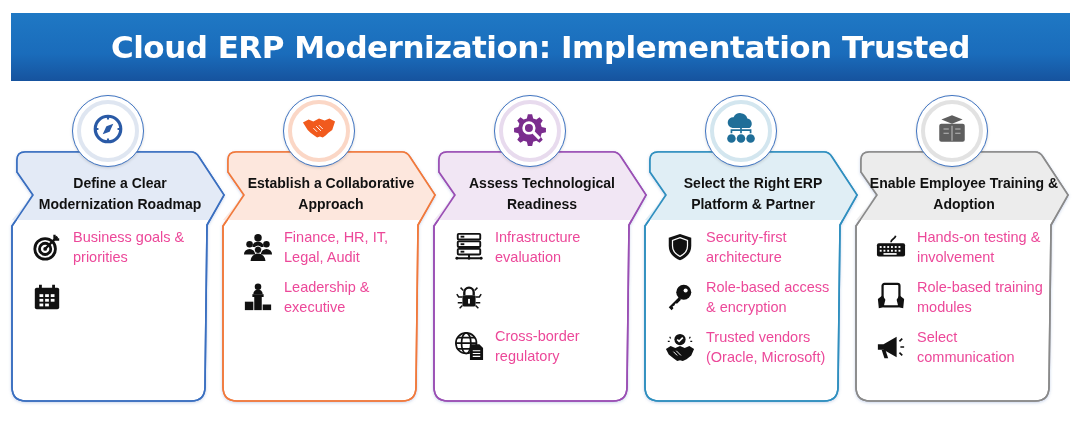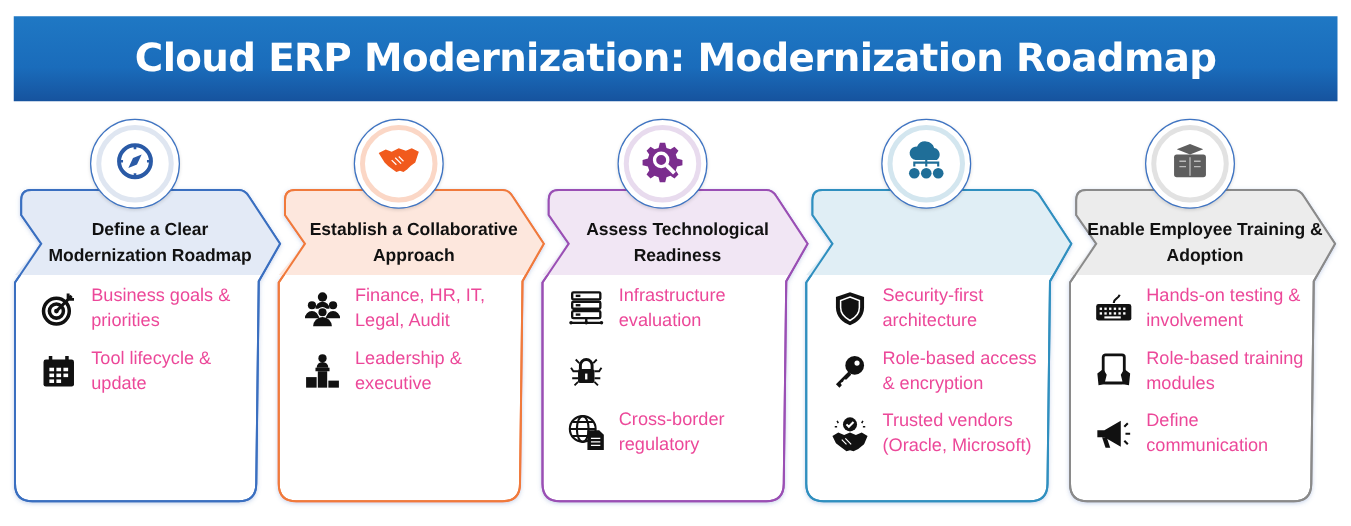--- a/index.html
+++ b/index.html
@@ -40,21 +40,21 @@
   .items { position: absolute; top: 133px; left: 18px; width: 180px; }
   .item { display: flex; align-items: flex-start; margin-bottom: 11px; }
   .item .ic { width: 36px; height: 38px; flex: 0 0 36px; display: flex; align-items: center; justify-content: center; margin-right: 8px; }
   .item .ic svg { width: 30px; height: 30px; }
   .item .txt { font-size: 14.5px; line-height: 19.5px; color: #ec4899; }
 </style>
 </head>
 <body>
 
 <div class="title-bar">
-  <h1>Cloud ERP Modernization: Modernization Roadmap</h1>
+  <h1>Cloud ERP Modernization: Implementation Trusted</h1>
 </div>
 
 <div class="step" style="left:11px;">
     <svg class="shape" width="216" height="310" viewBox="0 0 216 310">
     <defs>
         <filter id="sh0" x="-10%" y="-10%" width="120%" height="120%">
           <feDropShadow dx="0" dy="1" stdDeviation="1.5" flood-color="#5a7cc0" flood-opacity="0.35"></feDropShadow>
         </filter>
       </defs>
     <path d="M6 65 Q6 57 14 57
@@ -106,21 +106,20 @@
               <rect x="14" y="13" width="4" height="3"></rect>
               <rect x="20" y="13" width="4" height="3"></rect>
               <rect x="8" y="18" width="4" height="3"></rect>
               <rect x="14" y="18" width="4" height="3"></rect>
               <rect x="20" y="18" width="4" height="3"></rect>
               <rect x="8" y="23" width="4" height="3"></rect>
               <rect x="14" y="23" width="4" height="3"></rect>
             </g>
           </svg>
         </span>
-        <span class="txt">Tool lifecycle &amp; update</span>
       </div>
     </div>
   </div>
 <div class="step" style="left:222px;">
     <svg class="shape" width="216" height="310" viewBox="0 0 216 310">
     <defs>
         <filter id="sh1" x="-10%" y="-10%" width="120%" height="120%">
           <feDropShadow dx="0" dy="1" stdDeviation="1.5" flood-color="#5a7cc0" flood-opacity="0.35"></feDropShadow>
         </filter>
       </defs>
@@ -296,20 +295,21 @@
       <div class="ring">
         <span><svg viewBox="0 0 32 32">
             <path d="M8 15a5 5 0 0 1 1-10 7 7 0 0 1 13 1 5 5 0 0 1 2 9z" fill="#1f6e98"></path>
             <path d="M16 15v5M16 17H7v3M16 17h9v3" stroke="#1f6e98" stroke-width="1.6" fill="none"></path>
             <circle cx="7" cy="25" r="4" fill="#1f6e98"></circle>
             <circle cx="16" cy="25" r="4" fill="#1f6e98"></circle>
             <circle cx="25" cy="25" r="4" fill="#1f6e98"></circle>
           </svg></span>
       </div>
     </div>
+    <div class="step-title">Select the Right ERP Platform &amp; Partner</div>
     <div class="items">
       <div class="item">
         <span class="ic">
           <svg viewBox="0 0 32 32">
             <path d="M16 2l12 4v9c0 8-6 13-12 15C10 28 4 23 4 15V6z" fill="#111111"></path>
             <path d="M16 6l8 3v6c0 6-4 9-8 11-4-2-8-5-8-11V9z" fill="none" stroke="#fff" stroke-width="1.3"></path>
           </svg>
         </span>
         <span class="txt">Security-first architecture</span>
       </div>
@@ -406,16 +406,16 @@
         <span class="txt">Role-based training modules</span>
       </div>
       <div class="item">
         <span class="ic">
           <svg viewBox="0 0 32 32">
             <path d="M2 13h6l14-8v22L8 19H2z" fill="#111111"></path>
             <path d="M6 19l3 9h4l-3-9" fill="#111111"></path>
             <path d="M25 10l3-3M26 16h4M25 22l3 3" stroke="#111111" stroke-width="1.8"></path>
           </svg>
         </span>
-        <span class="txt">Define communication</span>
+        <span class="txt">Select communication</span>
       </div>
     </div>
   </div>
 
 </body></html>

